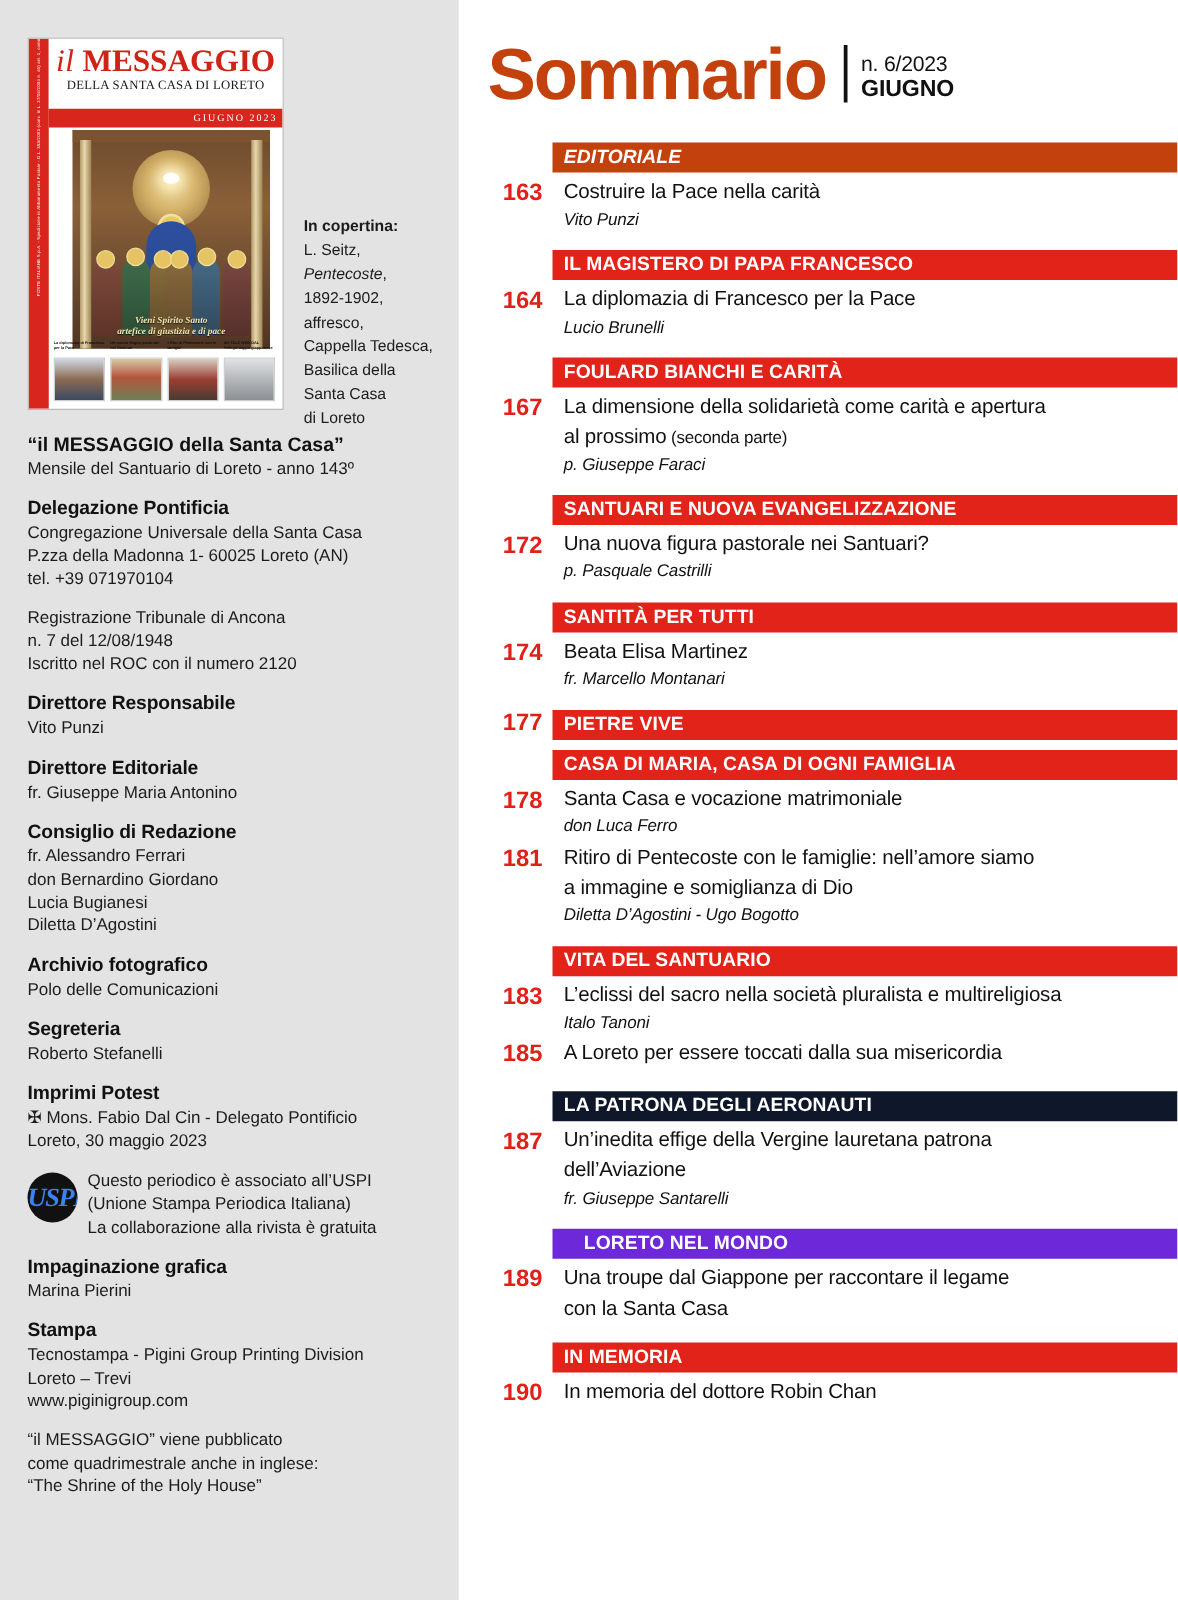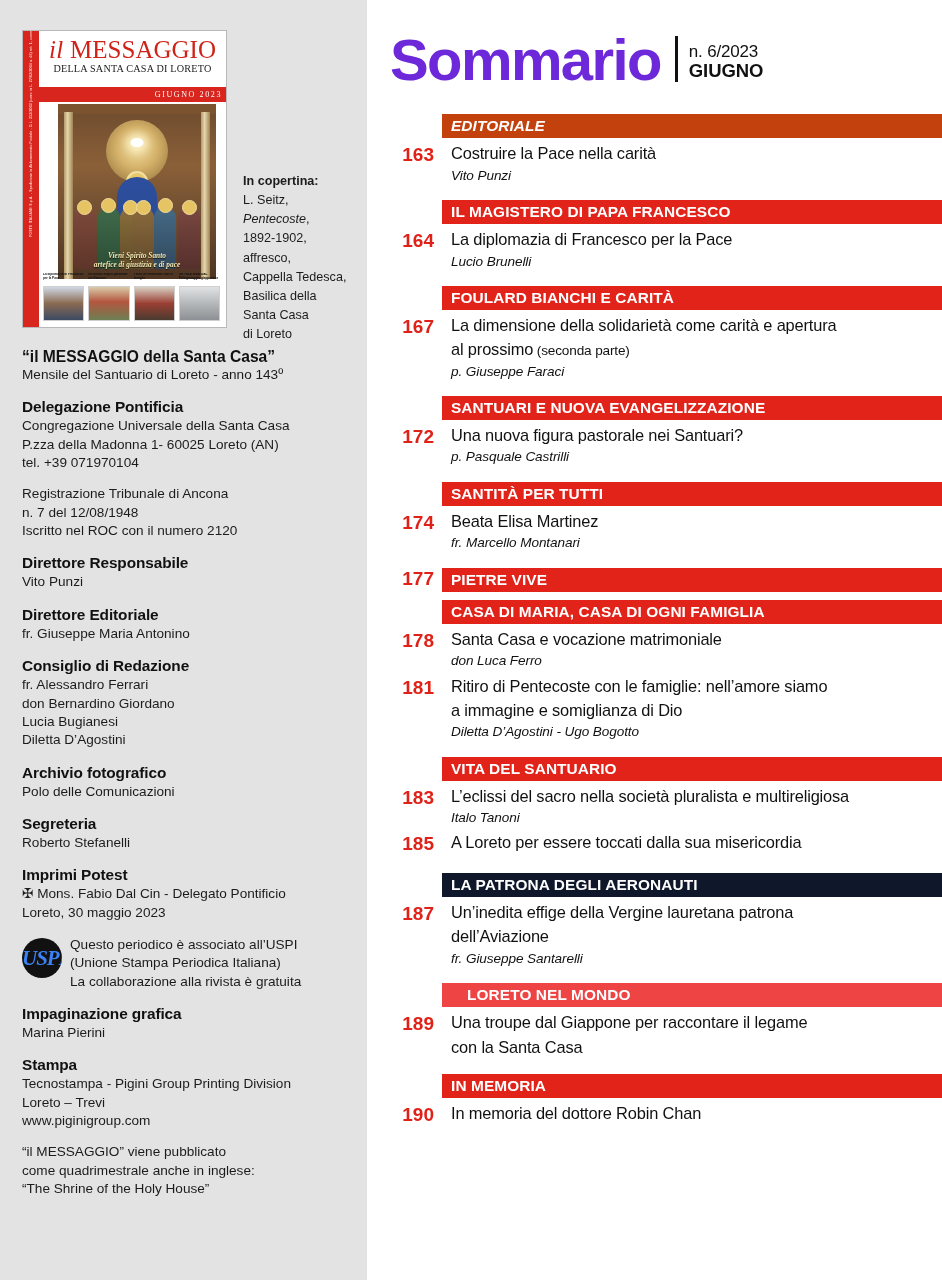--- a/index.html
+++ b/index.html
@@ -42,21 +42,21 @@
   .cover-head {
     position: absolute; left: 16px; top: 0; right: 0; height: 56px;
     background: #fff; text-align: center; padding-top: 6px;
   }
   .cover-title {
     font-family: "Liberation Serif", serif;
     font-size: 25px; color: #cf2318; line-height: 1;
     letter-spacing: .3px;
   }
   .cover-title i { font-style: italic; }
-  .cover-title b { font-weight: normal; letter-spacing: 0px; }
+  .cover-title b { font-weight: bold; letter-spacing: 0px; }
   .cover-sub {
     font-family: "Liberation Serif", serif;
     font-size: 10.2px; color: #1a1a1a; letter-spacing: .2px; margin-top: 1px;
   }
   .cover-date-bar {
     position: absolute; left: 16px; top: 56px; right: 0; height: 15px;
     background: #d8261e; color: #fff;
     font-family: "Liberation Serif", serif;
     font-size: 8px; letter-spacing: 1.6px;
     text-align: right; padding-right: 4px; line-height: 15px;
@@ -158,21 +158,21 @@
     font-size: 21px; font-style: italic; letter-spacing: -1px;
   }
   .uspi-txt { font-size: 13.6px; color: #1c1c1c; line-height: 1.35; }
 
   
   .toc { position: absolute; left: 390px; top: 0; width: 552px; height: 1280px; }
 
   .toc-head { display: flex; align-items: flex-end; padding: 34px 0 0 0; }
   .som {
     font-family: "Liberation Sans", sans-serif;
-    font-weight: bold; font-size: 58px; color: #6d28d9;
+    font-weight: bold; font-size: 58px; color: #c2410c;
     letter-spacing: -1.6px; line-height: .9;
   }
   .issue-rule {
     width: 3px; height: 46px; background: #111;
     margin: 0 11px 4px 14px;
   }
   .issue { line-height: 1.12; padding-bottom: 4px; }
   .issue .l1 { font-size: 17px; color: #111; letter-spacing: -.2px; }
   .issue .l2 { font-size: 18.5px; color: #111; font-weight: bold; letter-spacing: -.1px; }
 
@@ -510,21 +510,21 @@
               <div class="entry-title">Un’inedita effige della Vergine lauretana patrona</div>
               <div class="entry-title">dell’Aviazione</div>
               <div class="entry-author">fr. Giuseppe Santarelli</div>
             </div>
           </div>
           <div class="gap"></div>
         </div>
         <div class="sec">
           <div class="band-row">
             <div class="band-spacer"></div>
-            <div class="band" style="background: #ef4444; padding-left: 25px;">LORETO NEL MONDO</div>
+            <div class="band" style="background: #6d28d9; padding-left: 25px;">LORETO NEL MONDO</div>
           </div>
           <div class="entry">
             <div class="entry-num">189</div>
             <div class="entry-body">
               <div class="entry-title">Una troupe dal Giappone per raccontare il legame</div>
               <div class="entry-title">con la Santa Casa</div>
             </div>
           </div>
           <div class="gap"></div>
         </div>

